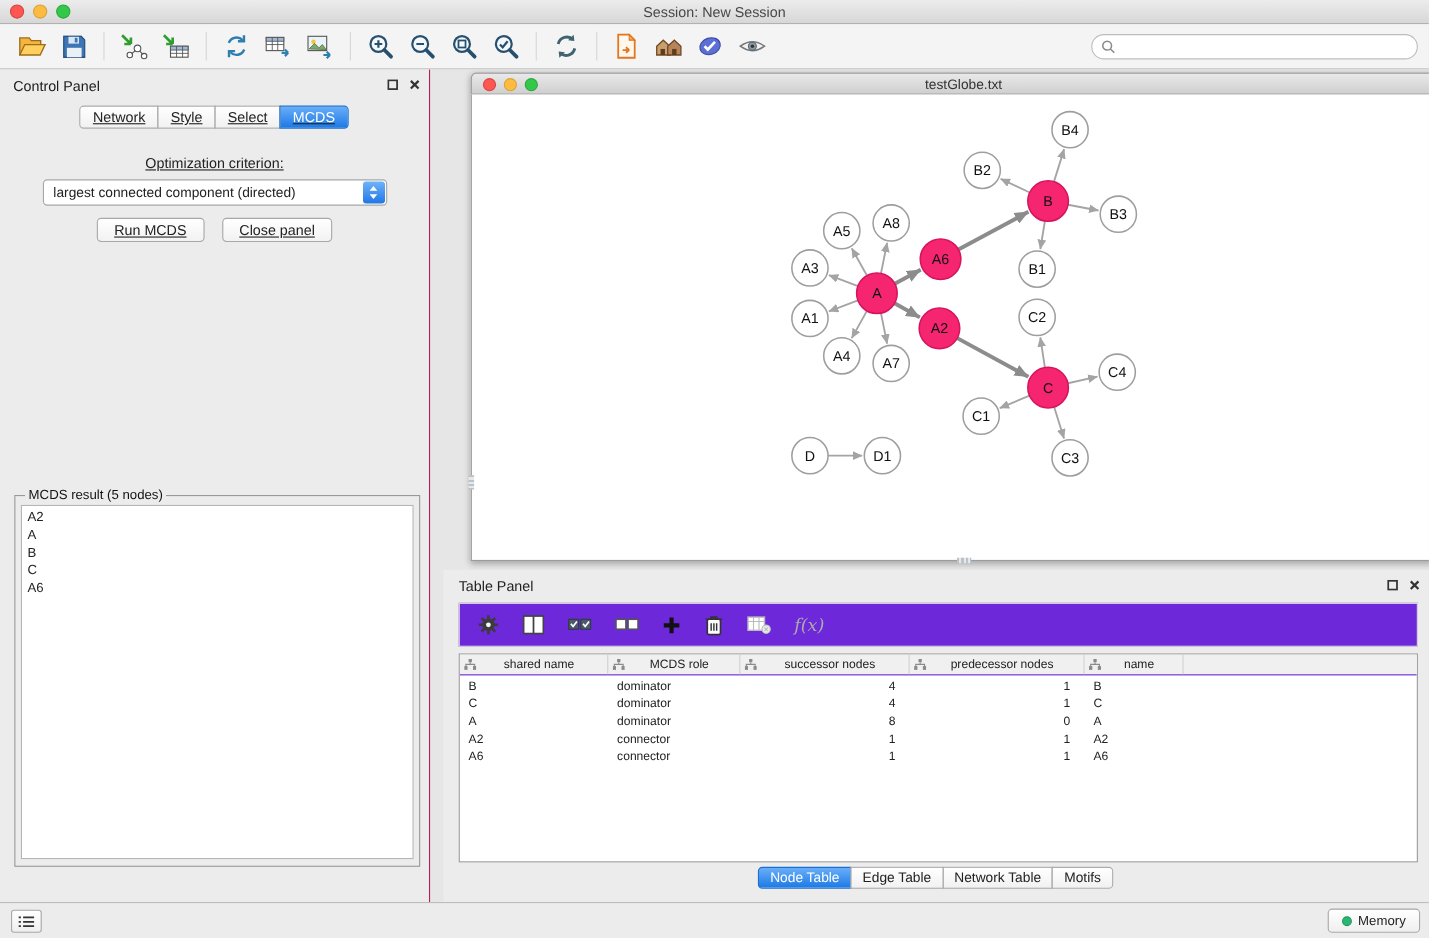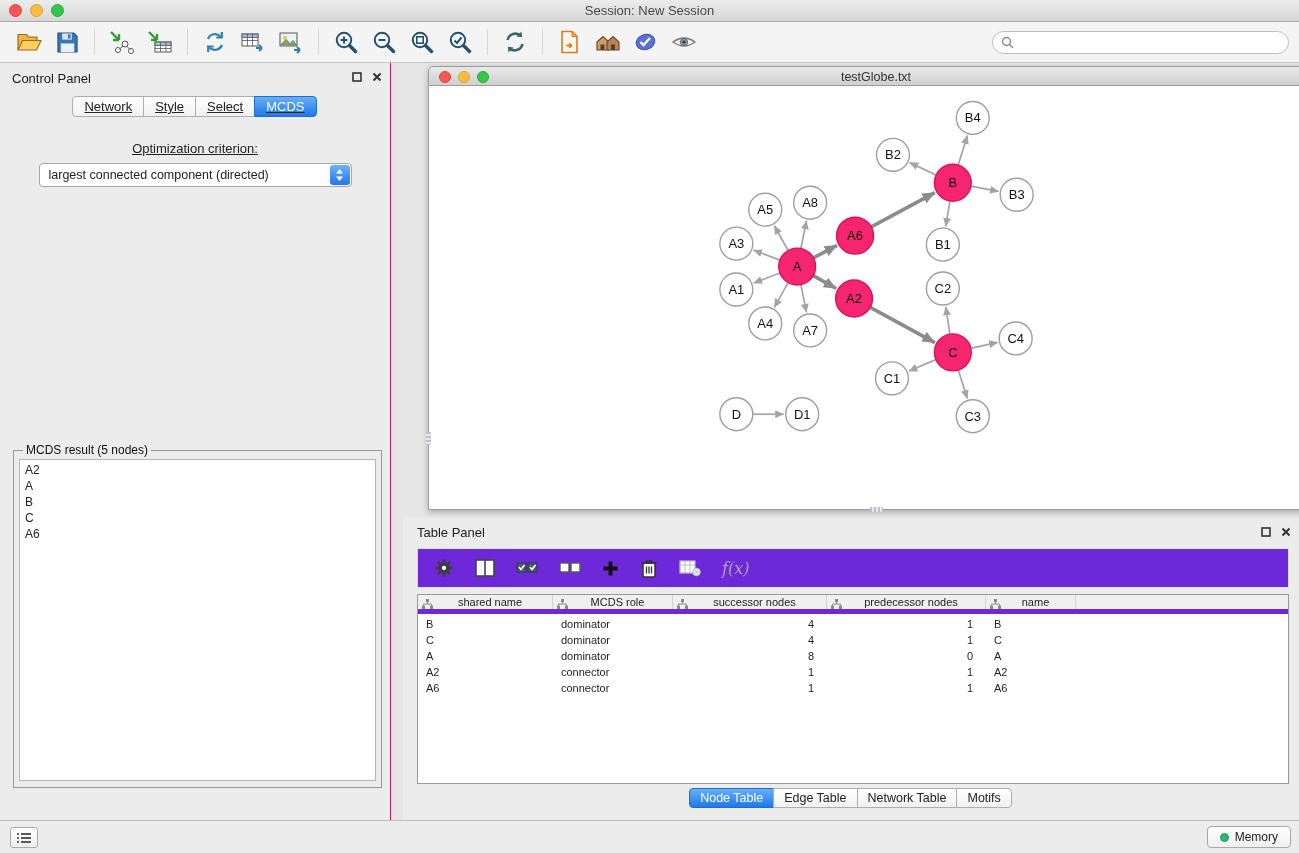--- a/index.html
+++ b/index.html
@@ -61,21 +61,21 @@
 .grip-corner{position:absolute;right:1px;bottom:1px;}
 
 
 .table-panel{position:absolute;left:403px;top:518px;width:896px;height:302px;background:#ECECEC;z-index:2;}
 .tp-header{position:relative;height:26px;}
 .tp-title{position:absolute;left:14px;top:7px;font-size:13px;}
 .tp-toolbar{position:absolute;left:14px;right:10px;top:30px;height:40px;background:#6d28d9;border:1px solid #DFDFDF;display:flex;align-items:center;gap:21px;padding-left:16px;}
 .tp-tool{display:flex;align-items:center;justify-content:center;cursor:default;}
 .fx{font-family:"DejaVu Serif",serif;font-style:italic;color:#ABABAB;font-size:16px;}
 .tp-table{position:absolute;left:14px;right:10px;top:76px;height:190px;background:#FFF;border:1px solid #9A9A9A;overflow:hidden;}
-.thead{display:flex;height:19px;background:#F0F0F0;border-bottom:5px solid #6d28d9;}
+.thead{display:flex;height:19px;background:#F0F0F0;border-bottom:1px solid #6d28d9;}
 .th{position:relative;border-right:1px solid #D2D2D2;display:flex;align-items:center;justify-content:center;font-size:11px;color:#222;cursor:default;}
 .th .th-ic{position:absolute;left:4px;top:4px;}
 .th-label{margin-left:10px;}
 .th-fill{flex:1;border-right:none;}
 .tbody{padding-top:2px;}
 .tr{display:flex;height:16px;align-items:center;}
 .td{font-size:11px;padding:0 8px;white-space:nowrap;overflow:hidden;}
 .td.right{padding-right:13px;}
 .tp-tabs{position:absolute;left:0;right:0;top:270px;display:flex;justify-content:center;}
 .tp-tab{border:1px solid #ADADAD;background:linear-gradient(#FFFFFF,#F1F1F1);padding:2px 10px;font-size:12.5px;margin-left:-1px;cursor:default;}
@@ -261,20 +261,24 @@
     </div>
   <div class="opt-label">Optimization criterion:</div>
   <div class="dropdown">
     <span class="dd-text">largest connected component (directed)</span>
     <span class="dd-stepper">
         <svg width="9" height="14" viewBox="0 0 9 14">
           <path d="M4.5 1 L8 5.5 H1 Z" fill="#fff"></path>
           <path d="M4.5 13 L1 8.5 H8 Z" fill="#fff"></path>
         </svg>
       </span>
+  </div>
+  <div class="cp-buttons">
+    <button class="aqua-btn">Run MCDS</button>
+    <button class="aqua-btn">Close panel</button>
   </div>
   <fieldset class="result-box">
     <legend>MCDS result (5 nodes)</legend>
     <div class="result-list">
         <div class="result-item">A2</div>
         <div class="result-item">A</div>
         <div class="result-item">B</div>
         <div class="result-item">C</div>
         <div class="result-item">A6</div>
       </div>

